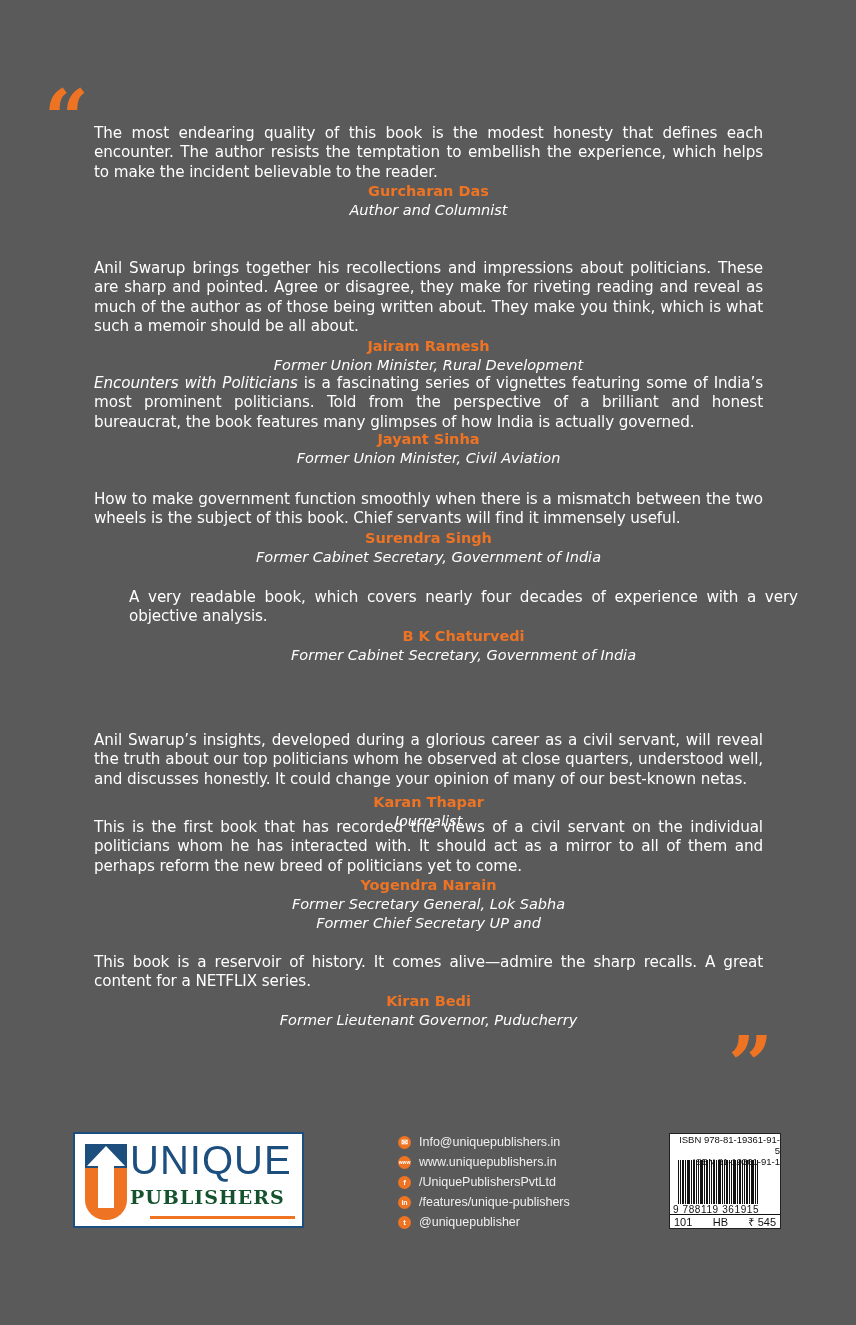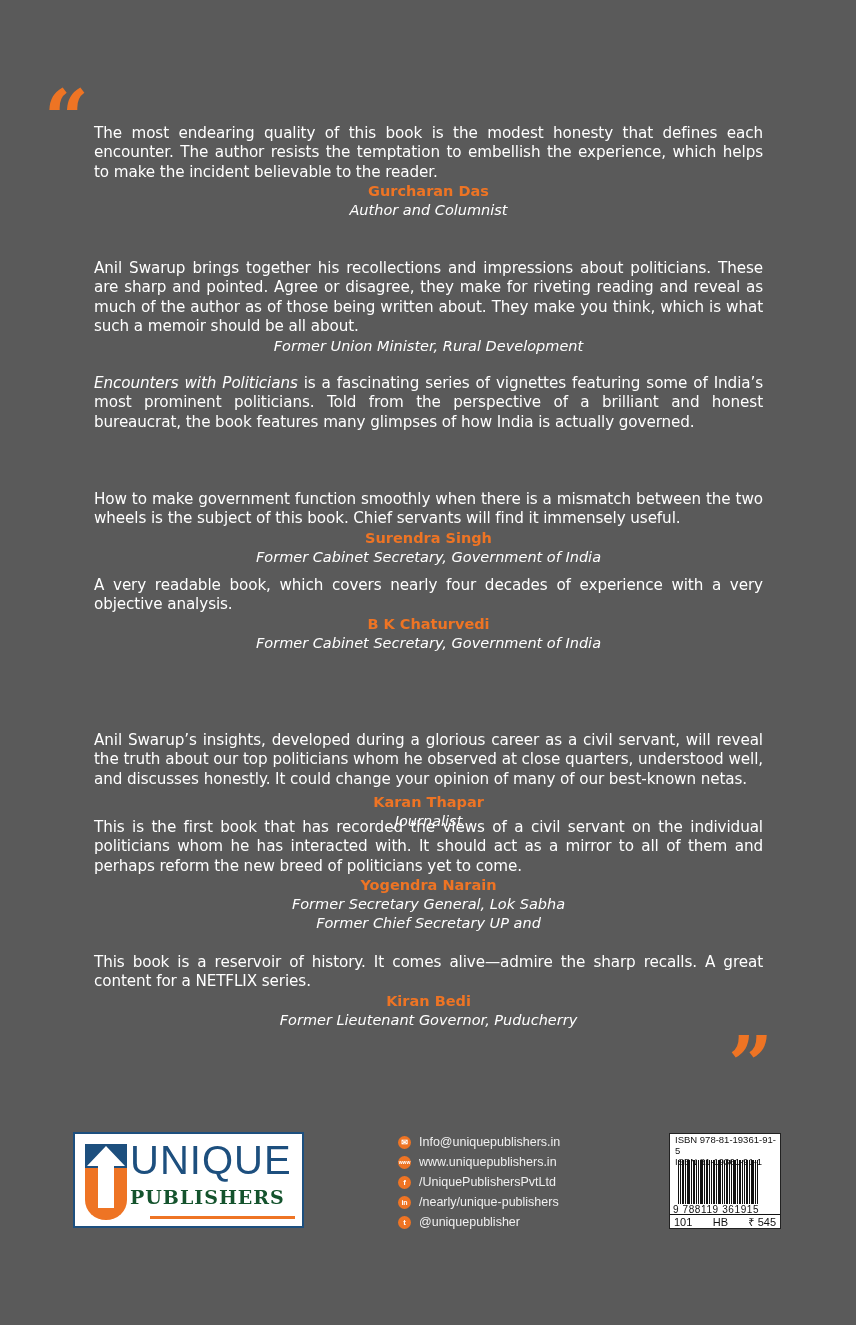--- a/index.html
+++ b/index.html
@@ -48,21 +48,21 @@
   .contact { display:flex; align-items:center; height:20px; font-size:12.5px; color:#f0f0f0; font-family:"Liberation Sans", sans-serif; }
   .contact .ic {
     width:13px; height:13px; border-radius:50%; background:#ee7424; margin-right:8px;
     display:inline-flex; align-items:center; justify-content:center; font-size:8px; color:#fff; font-weight:bold;
   }
 
   .barcode {
     position:absolute; left:669px; top:1133px; width:112px; height:96px; background:#ffffff;
     border:1px solid #222; box-sizing:border-box; color:#111; font-family:"Liberation Sans", sans-serif;
   }
-  .barcode .isbn { font-size:9.5px; line-height:11px; padding-left:5px; }
+  .barcode .isbn { font-size:9.5px; line-height:11px; padding-left:5px;text-align:right; }
   .barcode .bars { position:absolute; left:8px; top:26px; width:96px; height:44px; display:flex; align-items:stretch; }
   .barcode .bars span { display:block; background:#111; margin-right:1px; }
   .barcode .digits { position:absolute; left:3px; top:70px; font-size:10px; letter-spacing:0.6px; }
   .barcode .foot {
     position:absolute; left:0; right:0; top:80px; border-top:1px solid #111; display:flex;
     justify-content:space-between; padding:0 4px; font-size:11px; line-height:14px;
   }
 </style>
 </head>
 <body>
@@ -73,37 +73,42 @@
   <p>The most endearing quality of this book is the modest honesty that defines each encounter. The author resists the temptation to embellish the experience, which helps to make the incident believable to the reader.</p>
   <div class="attr">
       <span class="name">Gurcharan Das</span>
       <span class="role">Author and Columnist</span>
     </div>
 </div>
 
 <div class="quote" style="top:259px;">
   <p>Anil Swarup brings together his recollections and impressions about politicians. These are sharp and pointed. Agree or disagree, they make for riveting reading and reveal as much of the author as of those being written about. They make you think, which is what such a memoir should be all about.</p>
   <div class="attr">
+      <span class="name">Jairam Ramesh</span>
       <span class="role">Former Union Minister, Rural Development</span>
     </div>
 </div>
 
 <div class="quote" style="top:374px;">
   <p><em>Encounters with Politicians</em><span> is a fascinating series of vignettes featuring some of India’s most prominent politicians. Told from the perspective of a brilliant and honest bureaucrat, the book features many glimpses of how India is actually governed.</span></p>
+  <div class="attr" style="margin-top:-2px;">
+      <span class="name">Jayant Sinha</span>
+      <span class="role">Former Union Minister, Civil Aviation</span>
+    </div>
 </div>
 
 <div class="quote" style="top:490px;">
   <p>How to make government function smoothly when there is a mismatch between the two wheels is the subject of this book. Chief servants will find it immensely useful.</p>
   <div class="attr">
       <span class="name">Surendra Singh</span>
       <span class="role">Former Cabinet Secretary, Government of India</span>
     </div>
 </div>
 
-<div class="quote" style="top:576px;">
+<div class="quote" style="top:588px;margin-left:35px;">
   <p>A very readable book, which covers nearly four decades of experience with a very objective analysis.</p>
   <div class="attr">
       <span class="name">B K Chaturvedi</span>
       <span class="role">Former Cabinet Secretary, Government of India</span>
     </div>
 </div>
 
 <div class="quote" style="top:683px;margin-top:48px;">
   <p>Anil Swarup’s insights, developed during a glorious career as a civil servant, will reveal the truth about our top politicians whom he observed at close quarters, understood well, and discusses honestly. It could change your opinion of many of our best-known netas.</p>
   <div class="attr" style="margin-top:4px;">
@@ -150,21 +155,21 @@
   <div class="contact">
       <span class="ic" style="font-size:5px;">www</span>
       <span>www.uniquepublishers.in</span>
     </div>
   <div class="contact">
       <span class="ic">f</span>
       <span>/UniquePublishersPvtLtd</span>
     </div>
   <div class="contact">
       <span class="ic" style="font-size:7px;">in</span>
-      <span>/nearly/unique-publishers</span>
+      <span>/features/unique-publishers</span>
     </div>
   <div class="contact">
       <span class="ic">t</span>
       <span>@uniquepublisher</span>
     </div>
 </div>
 
 <div class="barcode">
   <div class="isbn">ISBN 978-81-19361-91-5</div>
   <div class="isbn">ISBN 81-19361-91-1</div>

